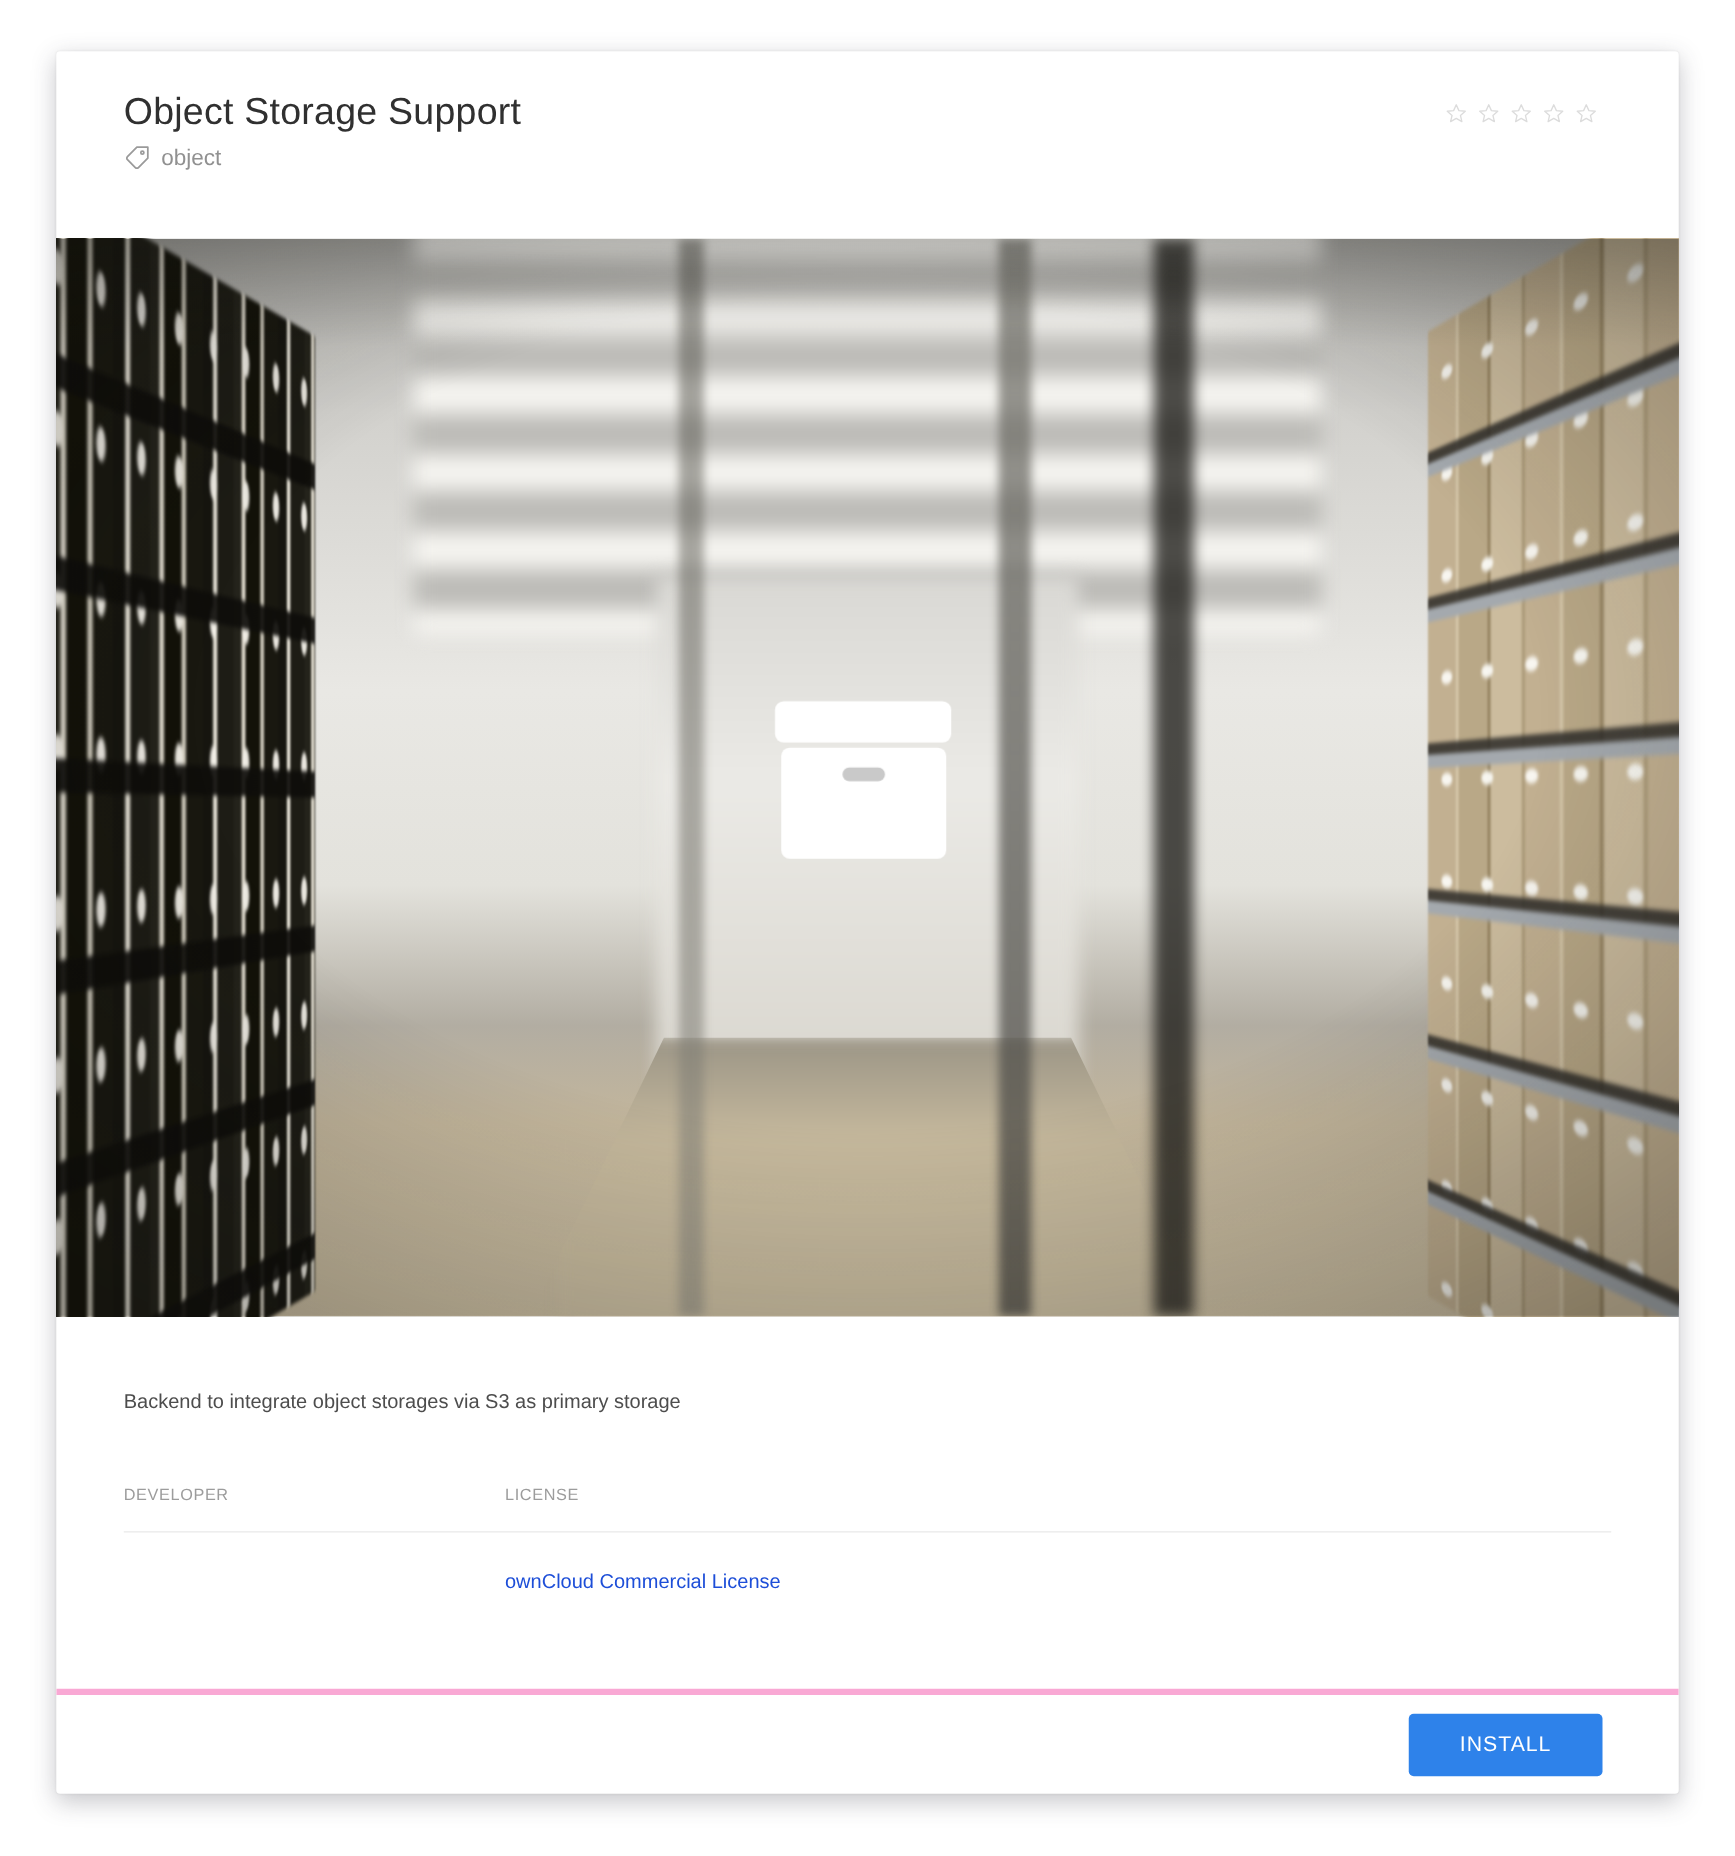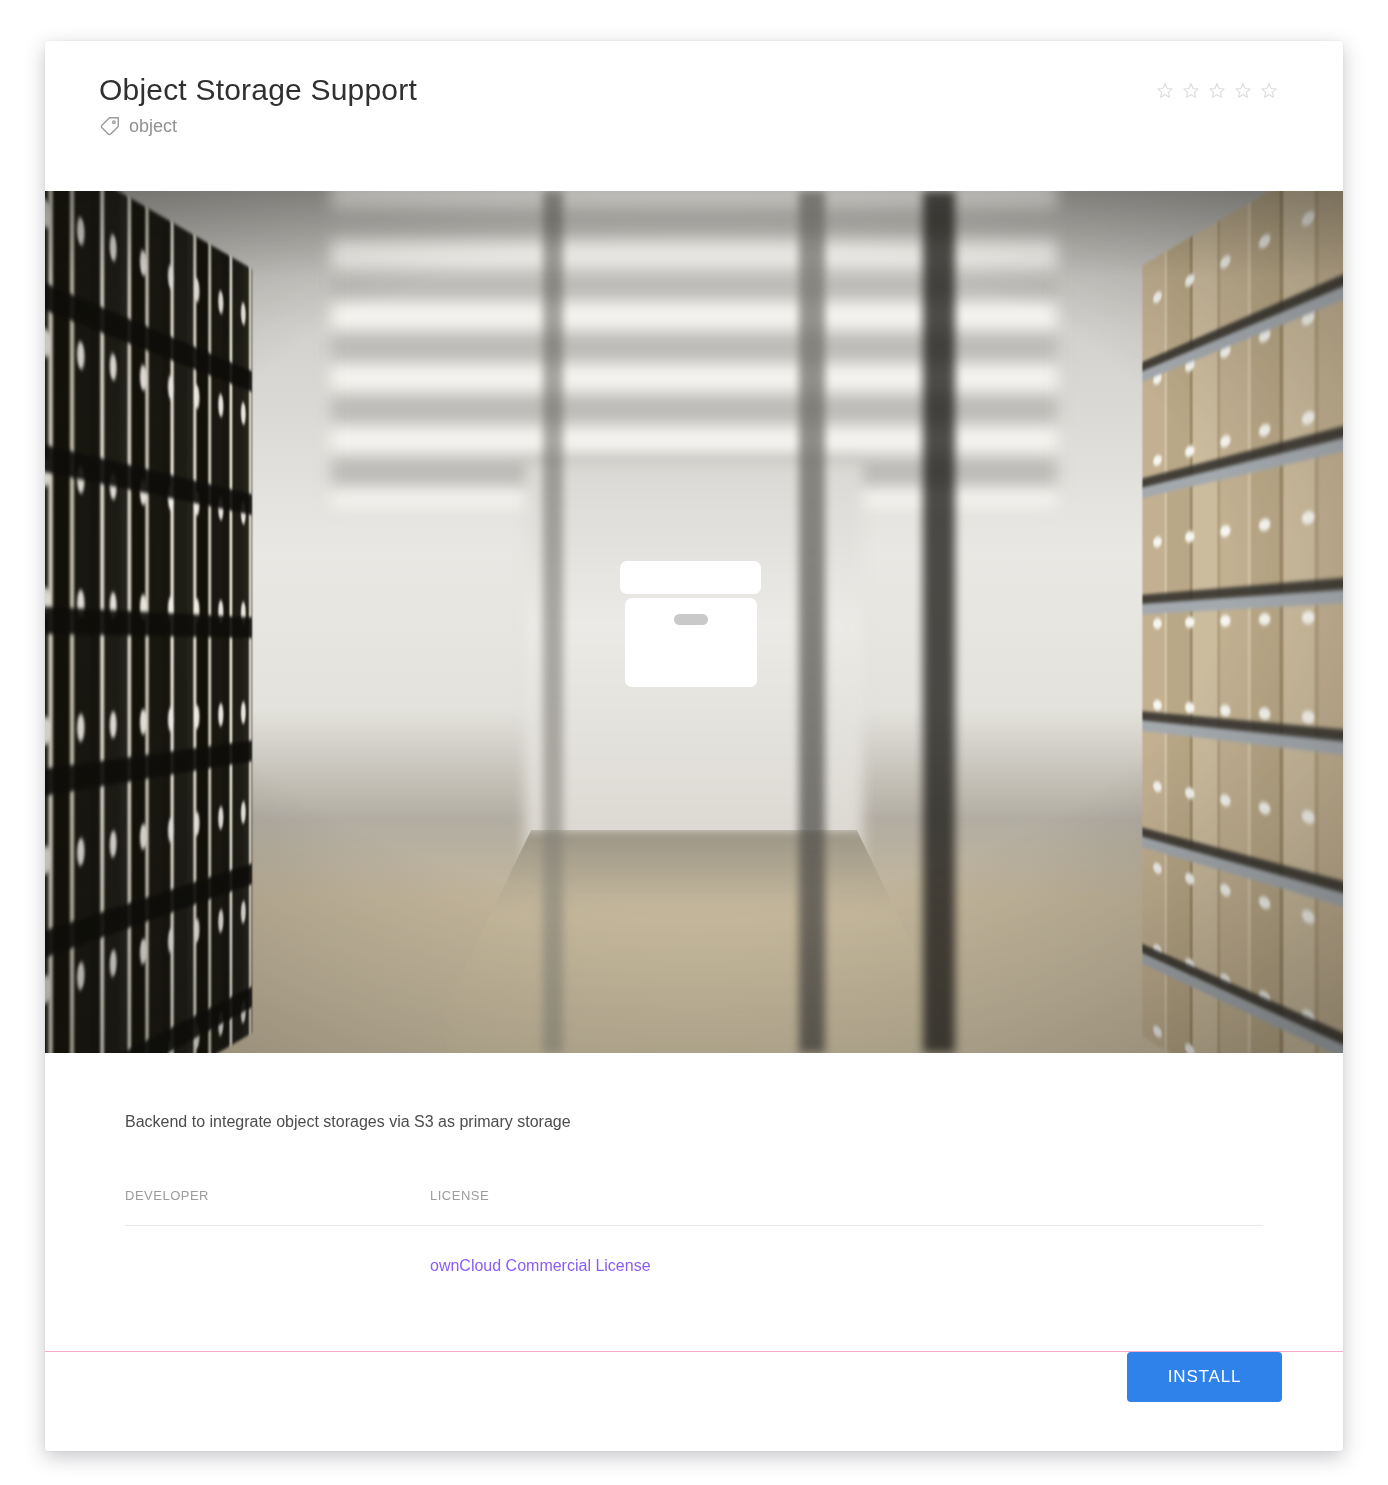--- a/index.html
+++ b/index.html
@@ -106,50 +106,51 @@
   }
   
   .box-icon { left: 575px; top: 370px; width: 141px; }
   .box-lid { width: 141px; height: 33px; background: #ffffff; border-radius: 7px; }
   .box-body { width: 132px; height: 89px; background: #ffffff; border-radius: 7px;
     margin: 4px auto 0; position: relative; }
   .box-slot { position: absolute; left: 50%; top: 16px; transform: translateX(-50%);
     width: 34px; height: 11px; background: #c9c9c9; border-radius: 6px; }
 
   
-  .content { padding: 0 80px; }
+  .content { padding: 0 54px; }
   .app-description {
     margin-top: 58px;
     font-size: 16px;
     color: #4d4d4d;
     line-height: 22px;
   }
   .details-table { margin-top: 55px; }
   .trow { display: grid; grid-template-columns: 305px 263px 1fr; }
   .thead .tcell {
     font-size: 13px;
     color: #9c9c9c;
     letter-spacing: 0.5px;
     padding-bottom: 22px;
   }
   .thead { border-bottom: 1px solid #e9e9e9; }
   .tbody .tcell {
     padding-top: 31px;
     padding-bottom: 76px;
     font-size: 16px;
-    color: #8b5cf6;
+    color: #1d4ed8;
   }
   .tbody .dev-cell { color: #2f3e53; cursor: pointer; }
 
   
   .card-footer {
-    border-top: 1px solid #f9a8d4;
-    height: 100px;
+    border-top: 5px solid #f9a8d4;
+    height: 84px;
     display: flex;
     justify-content: flex-end;
+    align-items: center;
     padding-right: 61px;
   }
   .install-btn {
     width: 155px;
     height: 50px;
     background: #2e82ea;
     color: #ffffff;
     border: none;
     border-radius: 4px;
     font-family: "Liberation Sans", "DejaVu Sans", sans-serif;

